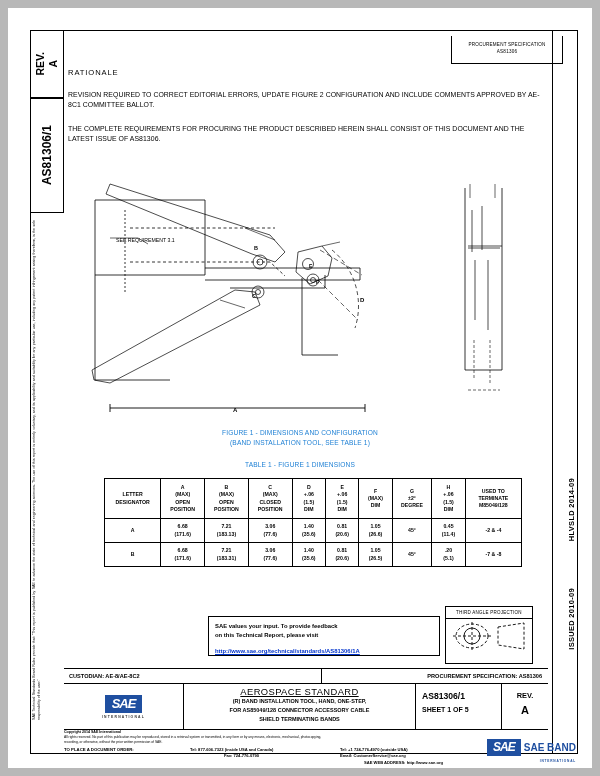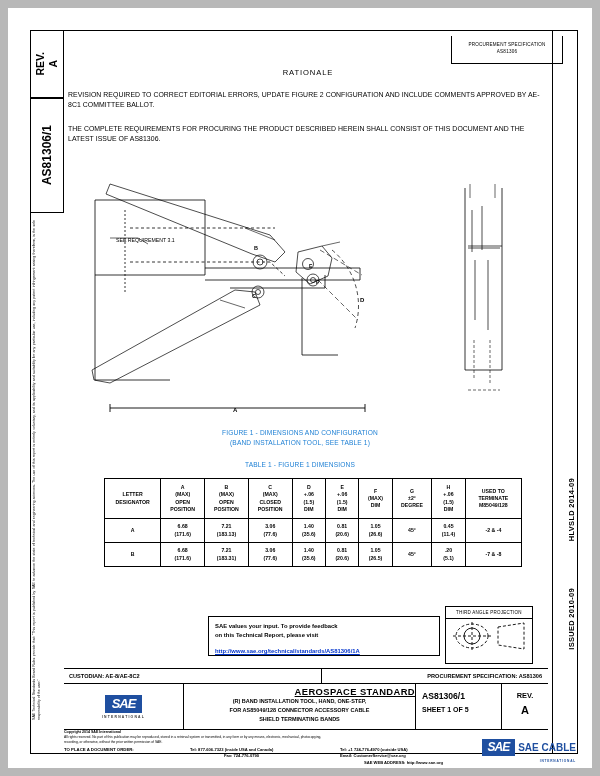--- a/index.html
+++ b/index.html
@@ -30,21 +30,21 @@
   .rm-b { position:absolute; right:16px; top:580px; }
   .rm-b .vtext { font-size:7.5px; font-weight:bold; letter-spacing:.3px; }
 
   
   .topbox { position:absolute; left:443px; top:28px; width:112px; height:28px;
             border-left:1.2px solid #000; border-right:1.2px solid #000; border-bottom:1.2px solid #000;
             font-size:4.6px; text-align:center; padding-top:6px; line-height:1.5; letter-spacing:.2px; }
 
   
   .content { position:absolute; left:60px; top:26px; right:44px; }
-  .sect-title { text-align:center; font-size:7.6px; letter-spacing:.9px; margin:12px; }
+  .sect-title { font-size:7.6px; letter-spacing:.9px; margin:0; }
   .sect-body { font-size:6.9px; line-height:1.5; letter-spacing:.05px; }
 
   
   .draw-wrap { position:absolute; left:62px; top:172px; width:462px; height:245px; }
   .draw-wrap svg { display:block; }
 
   
   .cap { position:absolute; width:100%; text-align:center; color:#1c7fd4; font-size:6.6px;
          line-height:1.55; font-weight:500; letter-spacing:.15px; }
   .cap1 { top:420px; }
@@ -72,21 +72,21 @@
   .tap-t { text-align:center; font-size:4.5px; padding-top:3px; letter-spacing:.25px; border-bottom:1.1px solid #000; padding-bottom:3px; }
 
   
   .tb { position:absolute; left:56px; top:660px; right:44px; }
   .tb-row1 { display:flex; height:16px; border-top:1.1px solid #000; border-bottom:1.1px solid #000; }
   .tb-cust { flex:0 0 258px; border-right:1.1px solid #000; font-size:5.6px; padding:4px 0 0 5px; font-weight:bold; }
   .tb-proc { flex:1; font-size:5.6px; padding:4px 6px 0 0; text-align:right; font-weight:bold; }
   .tb-row2 { display:flex; height:46px; border-bottom:1.1px solid #000; }
   .tb-logo { flex:0 0 120px; border-right:1.1px solid #000; display:flex; align-items:center; justify-content:center; flex-direction:column; }
   .tb-mid { flex:1; border-right:1.1px solid #000; text-align:center; padding-top:2px; }
-  .tb-as { font-size:9.4px; font-weight:bold; letter-spacing:.4px; text-decoration:underline;text-align:right; }
+  .tb-as { font-size:9.4px; font-weight:normal; letter-spacing:.4px; text-decoration:underline; }
   .tb-desc { font-size:5.5px; line-height:1.45; font-weight:bold; padding:1px 4px 0 4px; }
   .tb-num { flex:0 0 86px; border-right:1.1px solid #000; padding:7px 0 0 6px; }
   .tb-num .n { font-size:8.6px; font-weight:bold; }
   .tb-num .s { font-size:7px; font-weight:bold; margin-top:5px; }
   .tb-rev { flex:0 0 46px; text-align:center; padding-top:7px; }
   .tb-rev .r1 { font-size:7.4px; font-weight:bold; }
   .tb-rev .r2 { font-size:11px; font-weight:bold; margin-top:4px; }
 
   .sae-logo { display:inline-block; background:#1f4fa0; color:#fff; font-weight:bold;
               font-size:13px; letter-spacing:-1px; padding:1px 7px 2px 7px; font-style:italic; }
@@ -334,16 +334,16 @@
       </div>
     </div>
     <div style="position:absolute; left:300px; top:30px; font-size:4.1px; font-weight:bold;">
       <span>SAE WEB ADDRESS:</span>
       <span>http://www.sae.org</span>
     </div>
   </div>
 
   <div class="brand">
     <span class="brand-logo">SAE</span>
-    <span class="brand-txt">SAE CABLE</span>
+    <span class="brand-txt">SAE BAND</span>
   </div>
   <div class="brand-sub">INTERNATIONAL</div>
 </div>
 
 </body></html>

